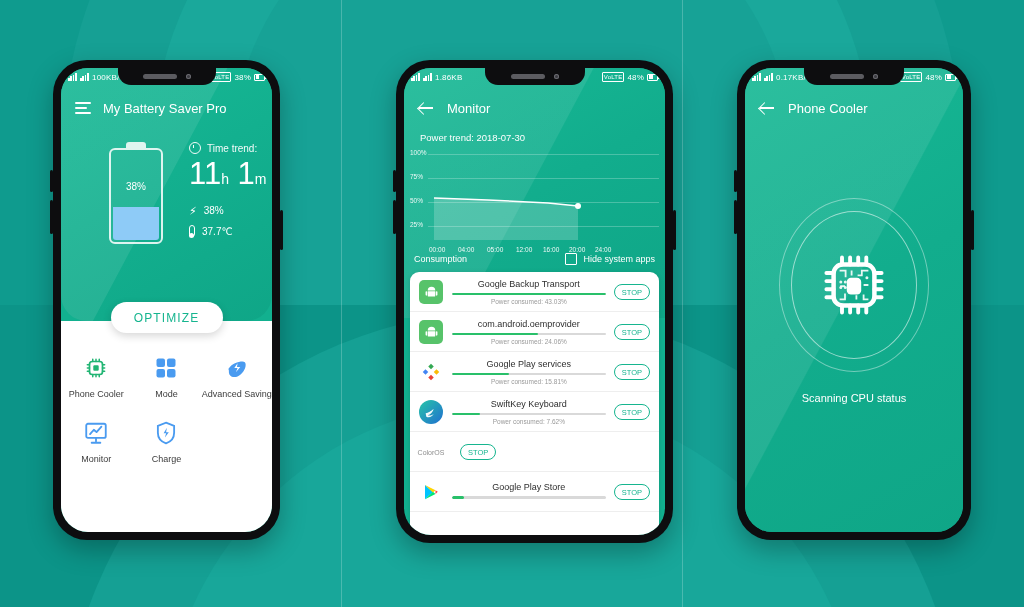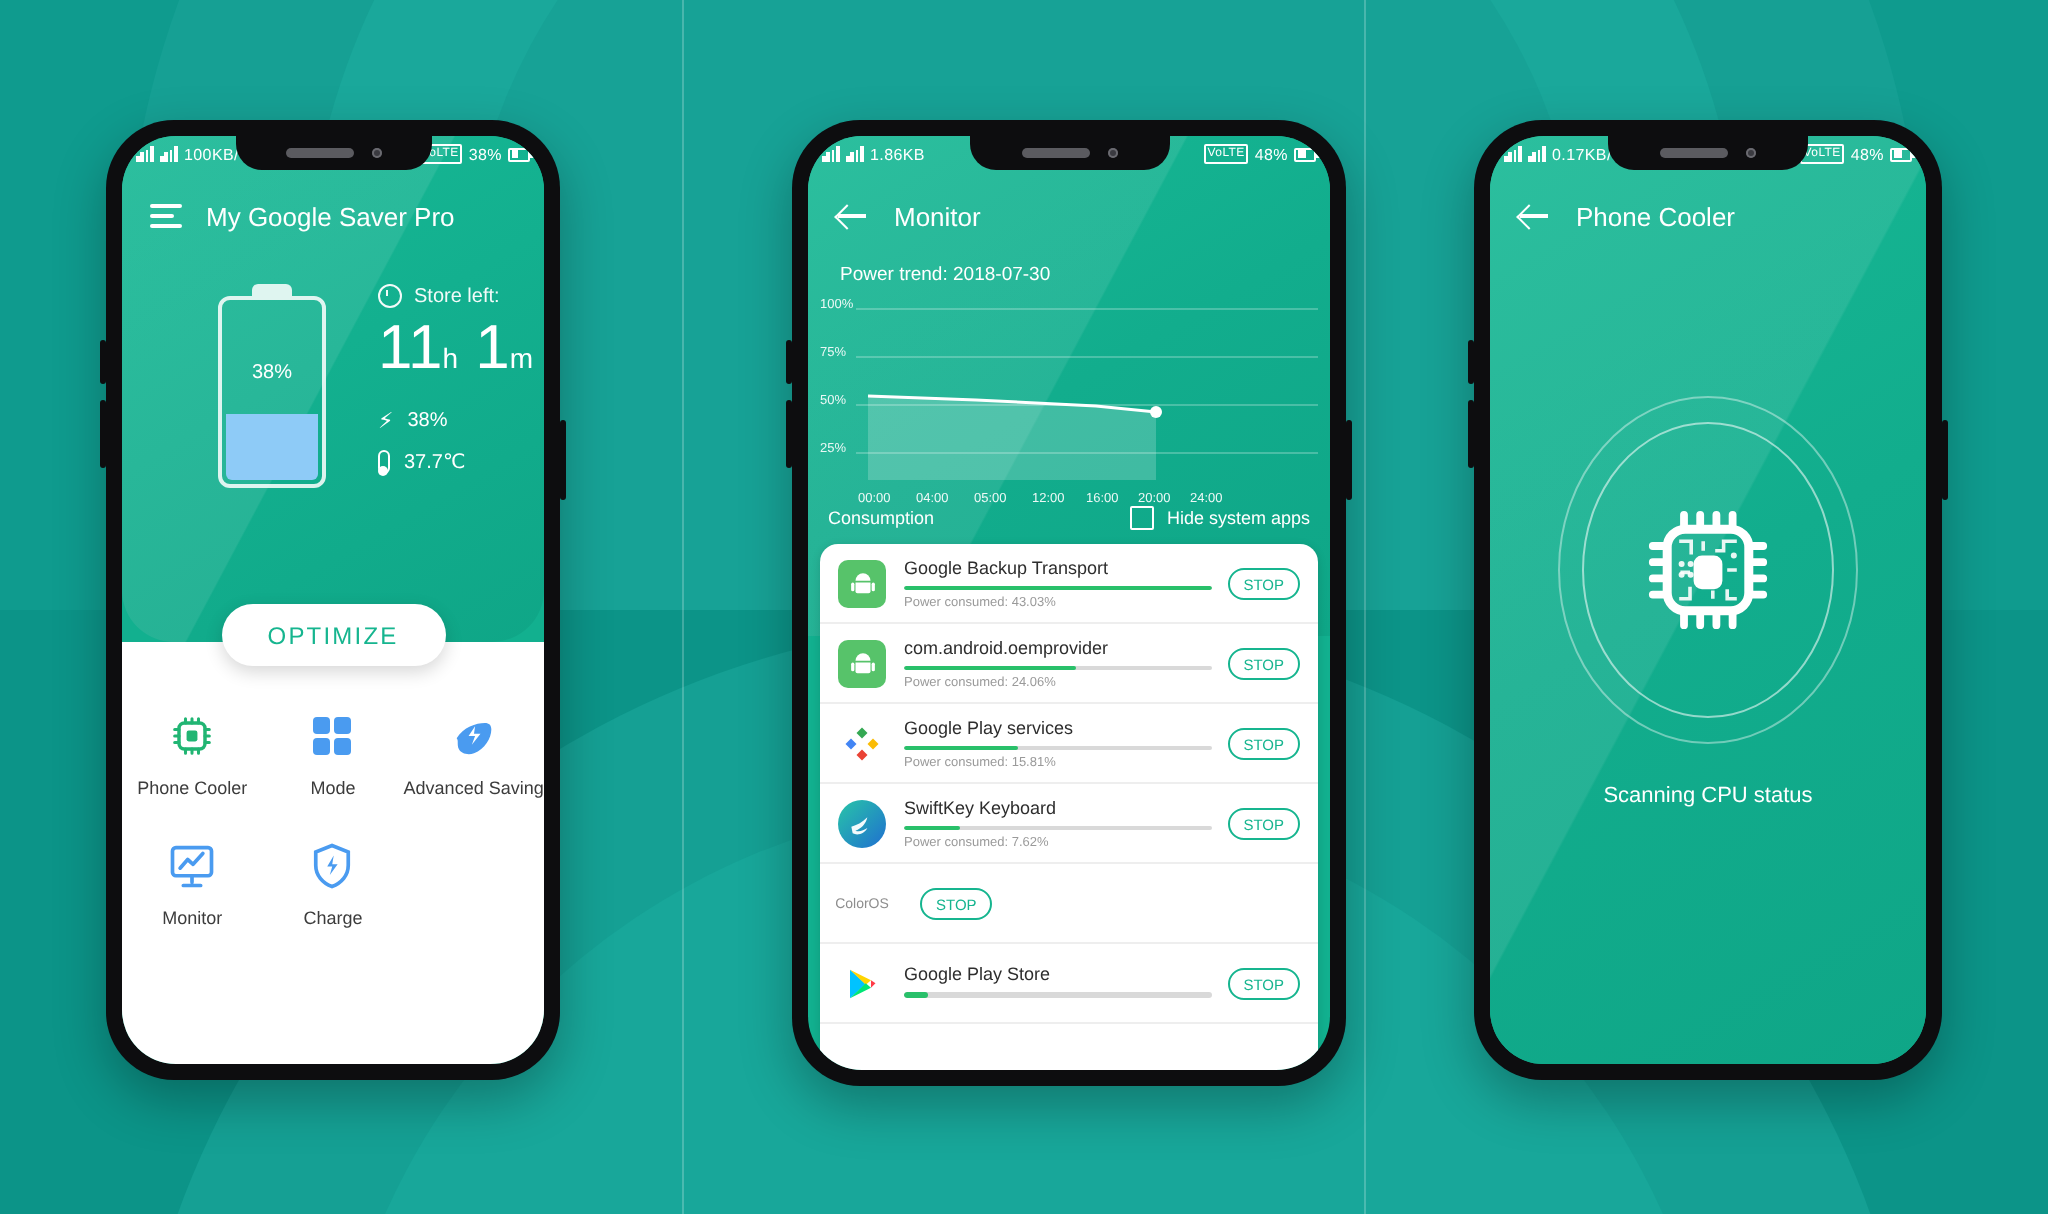--- a/index.html
+++ b/index.html
@@ -105,21 +105,21 @@
   .gline{position:absolute;left:24px;right:6px;height:1px;background:rgba(255,255,255,.24);}
   .xlab{position:absolute;top:98px;color:rgba(255,255,255,.92);font-size:6.5px;}
   .cons-row{position:absolute;top:180px;left:0;right:0;height:22px;display:flex;align-items:center;
     justify-content:space-between;padding:0 10px;color:#fff;font-size:9px;z-index:6;gap:28px;}
   .chk{width:10px;height:10px;border:1.5px solid #fff;border-radius:1px;display:inline-block;margin-right:6px;cursor:pointer;}
   .hsa{display:flex;align-items:center;text-align:center;}
   .p2-list{position:absolute;left:6px;right:6px;top:204px;bottom:-14px;background:#fff;border-radius:9px;
     overflow:hidden;box-shadow:0 1px 5px rgba(0,0,0,.14);}
   .lrow{display:flex;align-items:center;padding:7px 9px 6px 9px;border-bottom:1px solid #eee;height:40px;box-sizing:border-box;}
   .licon{width:24px;height:24px;border-radius:5px;flex:0 0 24px;margin-right:9px;display:flex;align-items:center;justify-content:center;}
-  .lmid{flex:1;min-width:0;}
+  .lmid{flex:1;min-width:0;text-align:center;}
   .lname{font-size:9px;color:#2e2e2e;white-space:nowrap;overflow:hidden;text-overflow:ellipsis;}
   .lbar{height:2.5px;background:#d9d9d9;border-radius:2px;margin-top:4px;position:relative;overflow:hidden;}
   .lbar i{position:absolute;left:0;top:0;bottom:0;background:#29c06a;border-radius:2px;}
   .lsub{font-size:6.5px;color:#9a9a9a;margin-top:3px;}
   .stopbtn{flex:0 0 auto;margin-left:8px;border:1px solid #16b58f;color:#16b58f;border-radius:10px;
     font-size:7.5px;padding:2.5px 7px;cursor:pointer;background:#fff;}
 
   
   .p3-bg{position:absolute;inset:0;background:linear-gradient(150deg,#17b995 0%,#12ad8d 48%,#0fa687 100%);}
   .p3-bg::after{content:"";position:absolute;inset:0;
@@ -182,32 +182,32 @@
           </span>
       </div>
     </div>
 
     <div class="appbar">
       <div class="hamb">
           <i></i>
           <i></i>
           <i></i>
         </div>
-      <div class="apptitle">My Google Saver Pro</div>
+      <div class="apptitle">My Battery Saver Pro</div>
     </div>
 
     <div class="p1-hero">
       <div class="batt-big">
         <div class="batt-fill"></div>
         <div class="batt-pct">38%</div>
       </div>
       <div class="hero-right">
         <div class="tl-row">
           <span class="clock-ic"></span>
-          <span>Store left:</span>
+          <span>Time trend:</span>
         </div>
         <div class="bigtime">
           <span>11</span><sub>h</sub>
           <span>1</span><sub>m</sub>
         </div>
         <div class="stat-row">
           <span class="bolt">⚡</span>
           <span>38%</span>
         </div>
         <div class="stat-row">

